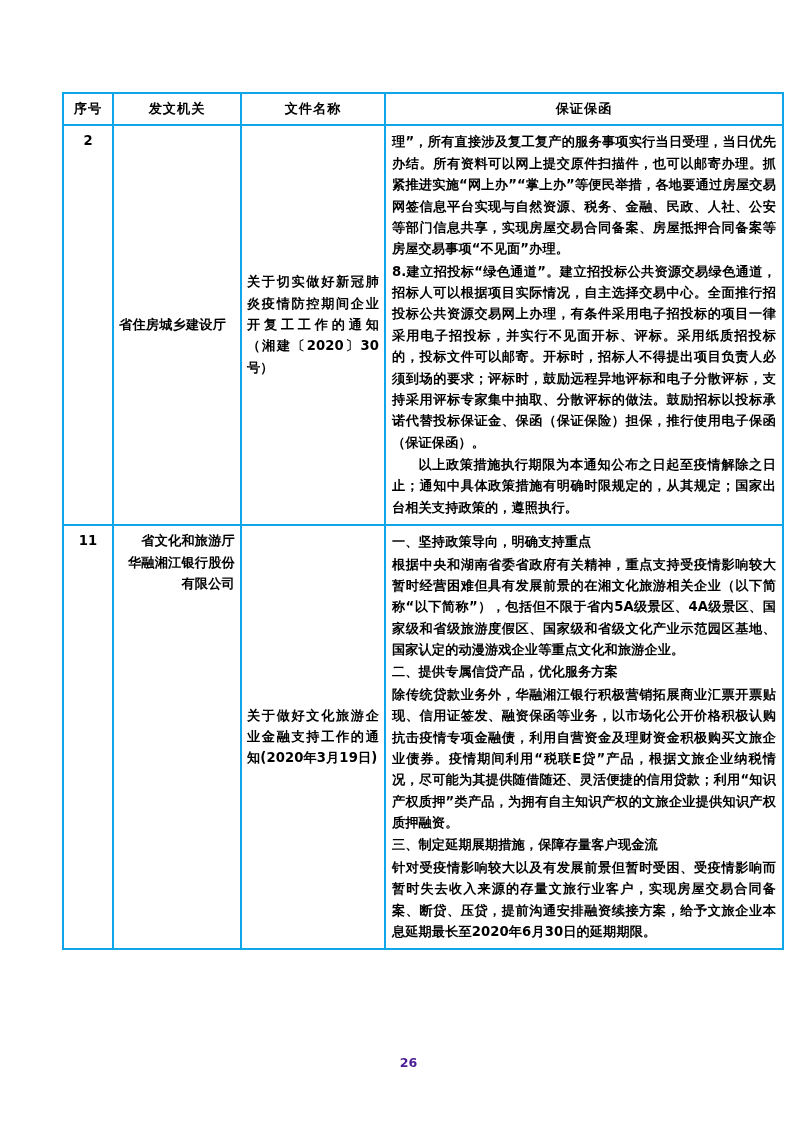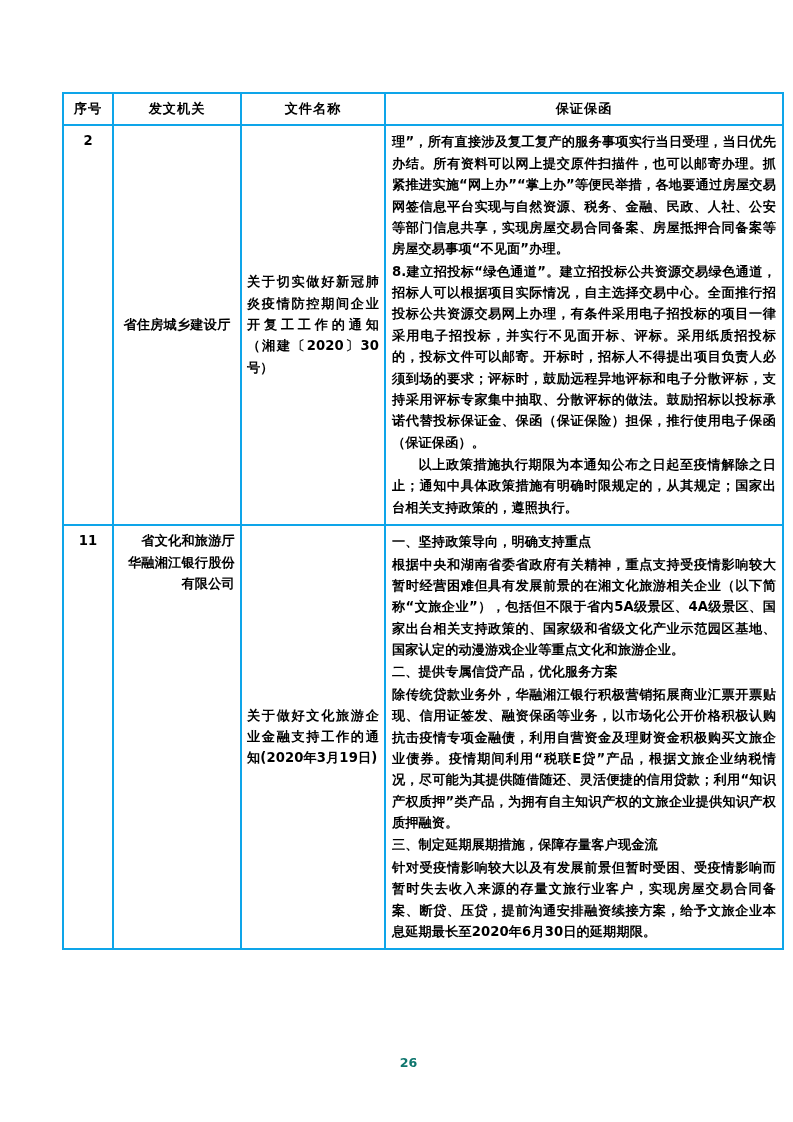--- a/index.html
+++ b/index.html
@@ -53,21 +53,20 @@
     font-size: 13.4px;
     font-weight: bold;
   }
   td.cell-org {
     text-align: left;
     font-size: 13.2px;
     line-height: 1.75;
     letter-spacing: 0.2px;
   }
   td.cell-org.center-org {
-    text-align: center;
     vertical-align: middle;
   }
   td.cell-doc {
     text-align: justify;
     text-align-last: left;
     font-size: 13.2px;
     line-height: 1.75;
     letter-spacing: 0.1px;
   }
   td.cell-doc.mid {
@@ -87,21 +86,21 @@
     text-indent: 2em;
   }
   .page-number {
     position: absolute;
     left: 0;
     right: 0;
     bottom: 52px;
     text-align: center;
     font-size: 12.6px;
     font-weight: bold;
-    color: #0f766e;
+    color: #4c1d95;
     padding-left: 24px;
   }
 </style>
 </head>
 <body>
 
 <div class="page">
   <table class="doc-table">
     <thead>
       <tr>
@@ -122,21 +121,21 @@
           <p class="indent">以上政策措施执行期限为本通知公布之日起至疫情解除之日止；通知中具体政策措施有明确时限规定的，从其规定；国家出台相关支持政策的，遵照执行。</p>
         </td>
       </tr>
       <tr>
         <td class="cell-seq">11</td>
         <td class="cell-org" style="white-space: pre-line; text-align: right;">省文化和旅游厅
 华融湘江银行股份有限公司</td>
         <td class="cell-doc mid">关于做好文化旅游企业金融支持工作的通知(2020年3月19日)</td>
         <td class="cell-content">
           <p>一、坚持政策导向，明确支持重点</p>
-          <p>根据中央和湖南省委省政府有关精神，重点支持受疫情影响较大暂时经营困难但具有发展前景的在湘文化旅游相关企业（以下简称“文旅企业”），包括但不限于省内5A级景区、4A级景区、国家出台相关支持政策的、国家级和省级文化产业示范园区基地、国家认定的动漫游戏企业等重点文化和旅游企业。</p>
+          <p>根据中央和湖南省委省政府有关精神，重点支持受疫情影响较大暂时经营困难但具有发展前景的在湘文化旅游相关企业（以下简称“以下简称”），包括但不限于省内5A级景区、4A级景区、国家级和省级旅游度假区、国家级和省级文化产业示范园区基地、国家认定的动漫游戏企业等重点文化和旅游企业。</p>
           <p>二、提供专属信贷产品，优化服务方案</p>
           <p>除传统贷款业务外，华融湘江银行积极营销拓展商业汇票开票贴现、信用证签发、融资保函等业务，以市场化公开价格积极认购抗击疫情专项金融债，利用自营资金及理财资金积极购买文旅企业债券。疫情期间利用“税联E贷”产品，根据文旅企业纳税情况，尽可能为其提供随借随还、灵活便捷的信用贷款；利用“知识产权质押”类产品，为拥有自主知识产权的文旅企业提供知识产权质押融资。</p>
           <p>三、制定延期展期措施，保障存量客户现金流</p>
           <p>针对受疫情影响较大以及有发展前景但暂时受困、受疫情影响而暂时失去收入来源的存量文旅行业客户，实现房屋交易合同备案、断贷、压贷，提前沟通安排融资续接方案，给予文旅企业本息延期最长至2020年6月30日的延期期限。</p>
         </td>
       </tr>
     </tbody>
   </table>
 
   <div class="page-number">26</div>

